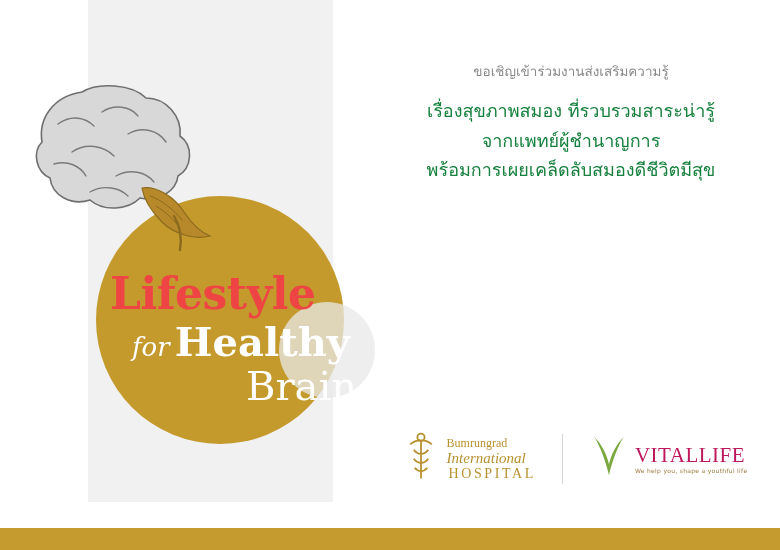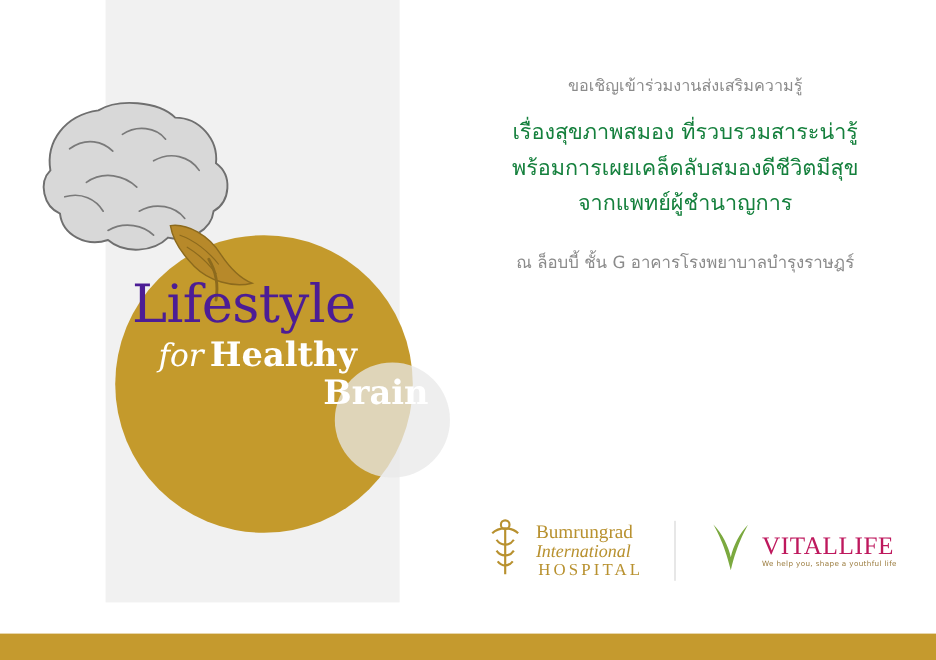--- a/index.html
+++ b/index.html
@@ -77,52 +77,53 @@
     position: absolute;
     left: 110px;
     top: 232px;
     width: 265px;
     color: #ffffff;
     line-height: 1;
   }
   .title-line1 {
     font-family: "DejaVu Serif", serif;
     font-size: 44px;
-    font-weight: normal;
+    font-weight: bold;
     letter-spacing: -0.5px;
-    color: #4c1d95;
+    color: #ef4444;
+    margin-top: 40px;
   }
   .title-line2 {
     margin-top: 6px;
     text-align: left;
     padding-left: 22px;
     white-space: nowrap;
   }
   .title-for {
     font-family: "DejaVu Serif", serif;
     font-size: 26px;
     font-style: italic;
     color: #ffffff;
     margin-top: 12px;
   }
   .title-healthy {
     font-family: "DejaVu Serif", serif;
-    font-size: 28px;
+    font-size: 40px;
     font-weight: bold;
     color: #ffffff;
   }
   .title-line3 {
     margin-top: 4px;
     text-align: right;
     padding-right: 18px;
   }
   .title-brain {
     font-family: "DejaVu Serif", serif;
-    font-size: 28px;
-    font-weight: bold;
+    font-size: 40px;
+    font-weight: normal;
     color: #ffffff;
   }
   
   .right-col {
     position: absolute;
     left: 378px;
     top: 60px;
     width: 386px;
     text-align: center;
   }
@@ -167,21 +168,21 @@
     display: flex;
     align-items: center;
     gap: 8px;
   }
   .logo-bumrungrad-text {
     color: #b8912f;
     font-family: "Liberation Serif", serif;
     line-height: 1.08;
     text-align: left;
   }
-  .lb-1 { font-size: 16px; }
+  .lb-1 { font-size: 12px; }
   .lb-2 { font-size: 15px; font-style: italic; }
   .lb-3 { font-size: 14px; letter-spacing: 2.6px; text-align: left; padding-left: 2px;}
   .logo-sep {
     width: 1px;
     height: 50px;
     background: #d8d8d8;
   }
   .logo-vitallife {
     display: flex;
     align-items: center;
@@ -233,24 +234,23 @@
     </div>
     <div class="title-line3">
       <span class="title-brain">Brain</span>
     </div>
   </div>
 
   <div class="right-col">
     <div class="invite-line">ขอเชิญเข้าร่วมงานส่งเสริมความรู้</div>
     <div class="headline">
       <div>เรื่องสุขภาพสมอง ที่รวบรวมสาระน่ารู้</div>
+      <div>จากแพทย์ผู้ชำนาญการ</div>
       <div>พร้อมการเผยเคล็ดลับสมองดีชีวิตมีสุข</div>
-      <div>จากแพทย์ผู้ชำนาญการ</div>
-    </div>
-    <div class="venue">ณ ล็อบบี้ ชั้น G อาคารโรงพยาบาลบำรุงราษฎร์</div>
+    </div>
   </div>
 
   <div class="logos">
     <div class="logo-bumrungrad">
       <span>
         <svg viewBox="0 0 40 56" width="36" height="52" xmlns="http://www.w3.org/2000/svg">
           <g fill="none" stroke="#b8912f" stroke-width="2">
             <path d="M20 10 L20 52"></path>
             <path d="M8 14 C14 8 26 8 32 14"></path>
             <path d="M12 20 C16 26 24 26 28 20"></path>

